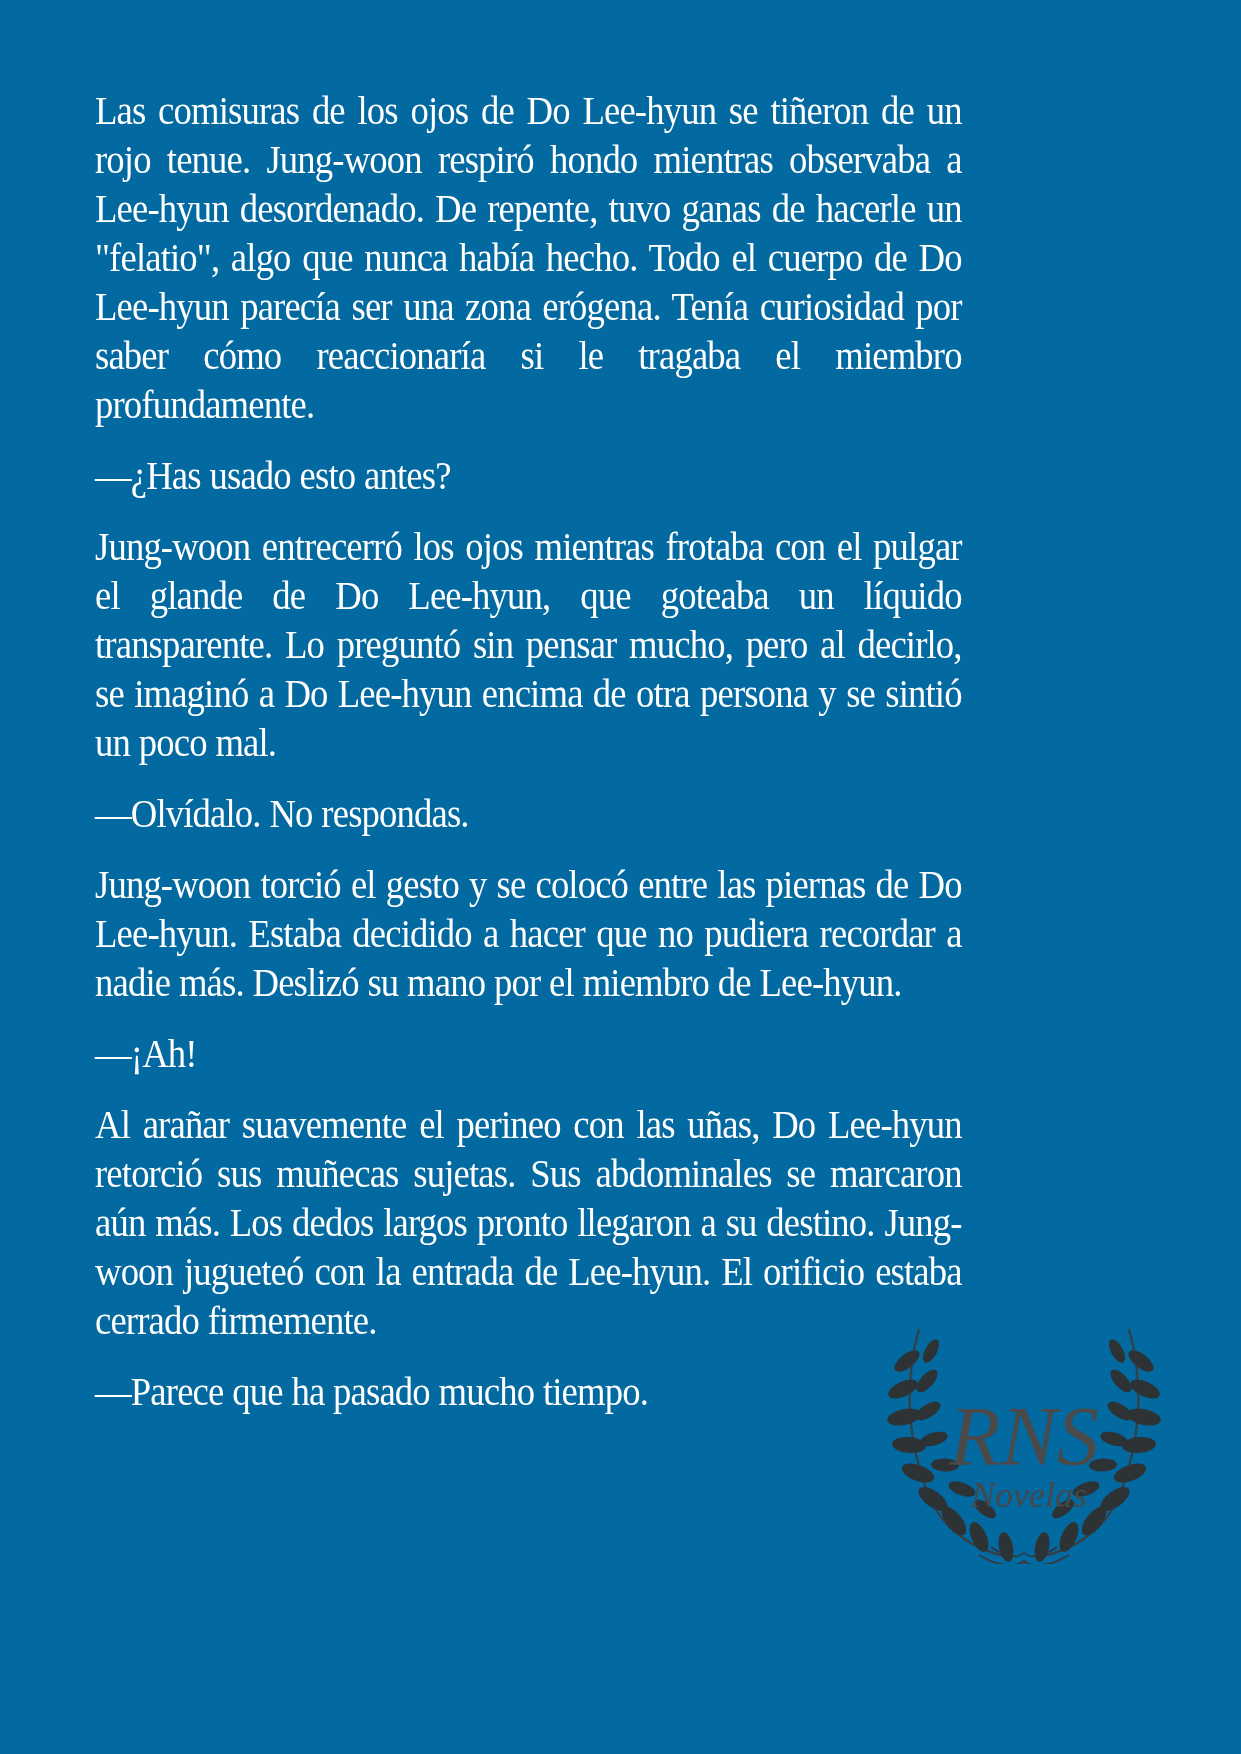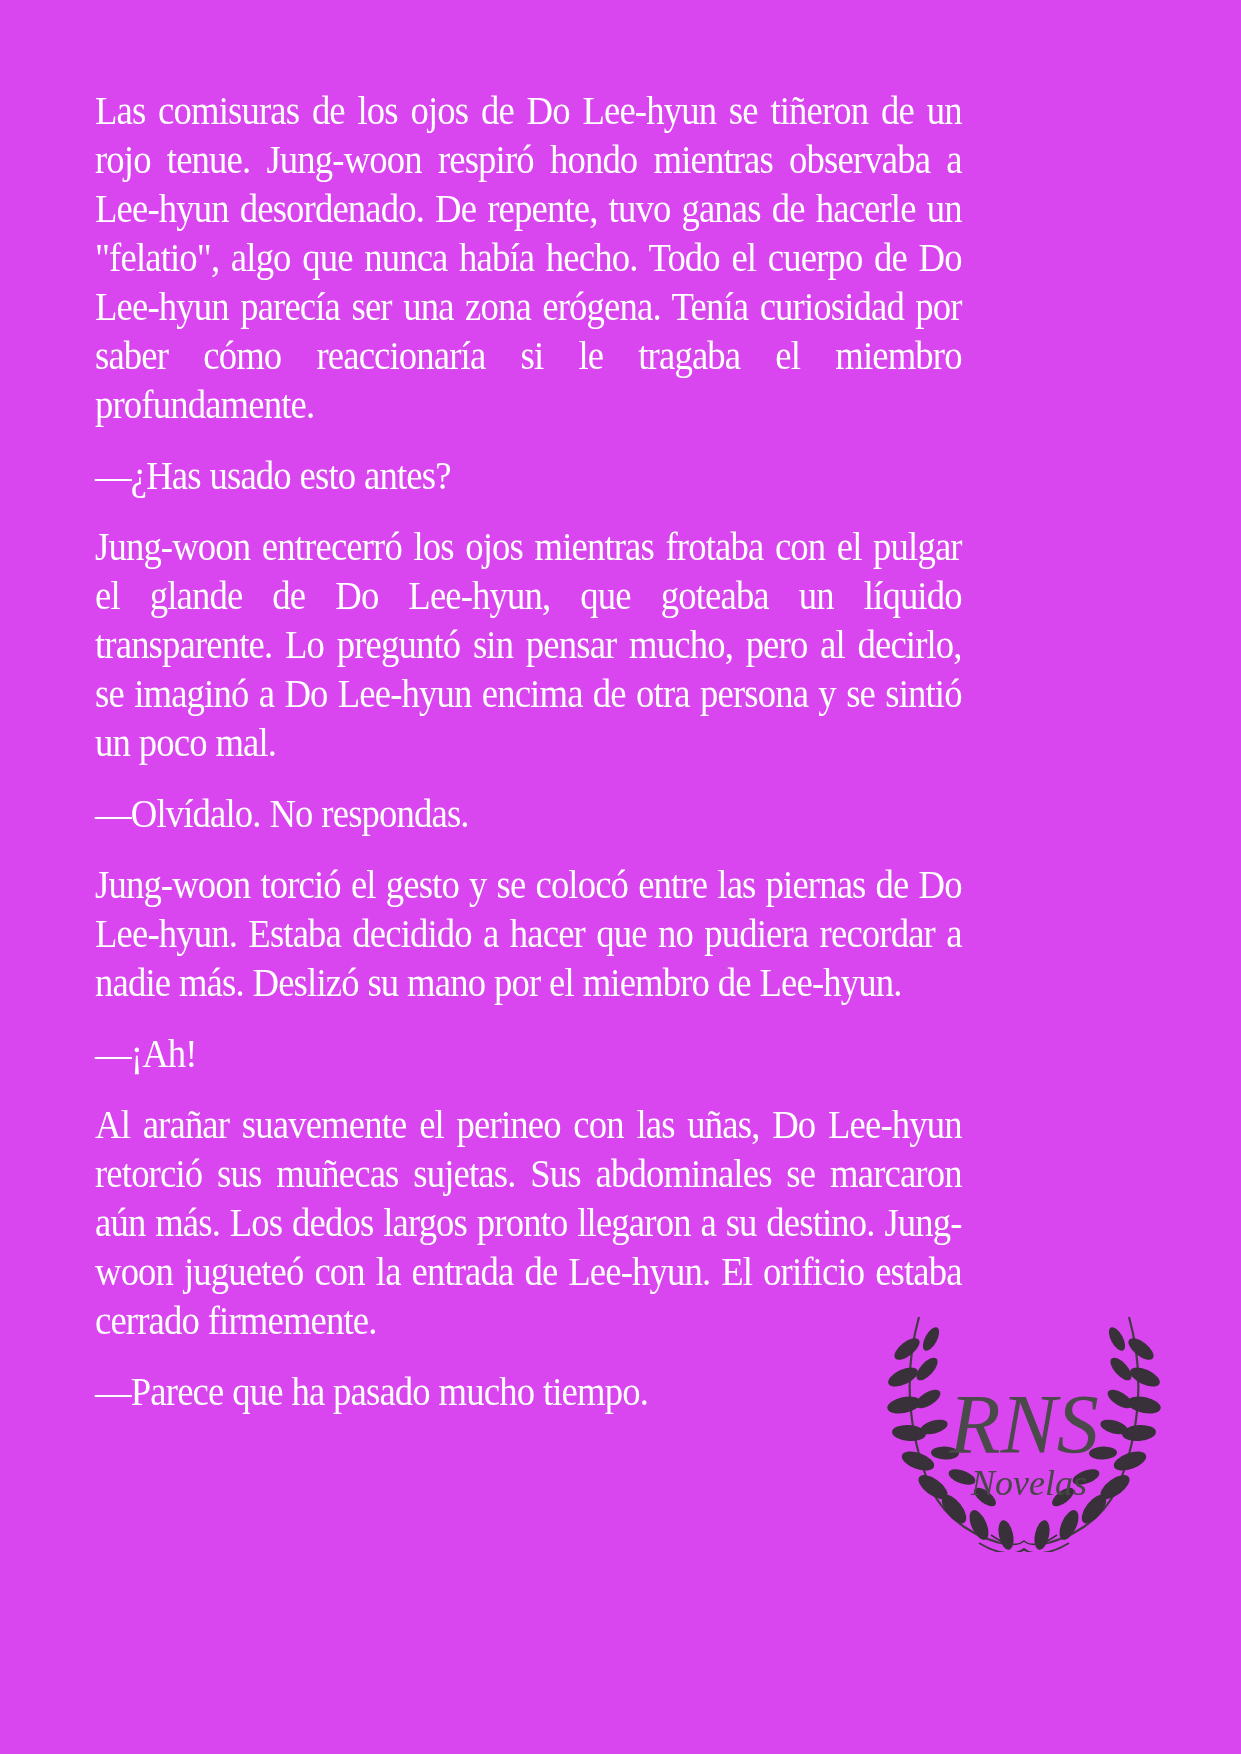--- a/index.html
+++ b/index.html
@@ -4,21 +4,21 @@
 <style>
   html, body {
     margin: 0;
     padding: 0;
     background: #000000;
   }
   .page {
     position: relative;
     width: 1241px;
     height: 1754px;
-    background: #d946ef;
+    background: #0369a1;
     overflow: hidden;
   }
   .reader {
     position: absolute;
     left: 95px;
     top: 86px;
     width: 922px;
   }
   .para {
     font-family: "Liberation Serif", "DejaVu Serif", serif;
@@ -36,21 +36,21 @@
   }
   .para.last-line-left {
     text-align-last: left;
   }
   .para.dialogue {
     text-align: left;
   }
   .watermark {
     position: absolute;
     right: 52px;
-    bottom: 202px;
+    bottom: 190px;
     width: 330px;
     height: 275px;
     opacity: 1;
     pointer-events: none;
   }
   .wm-svg {
     display: block;
     width: 330px;
     height: 275px;
   }

